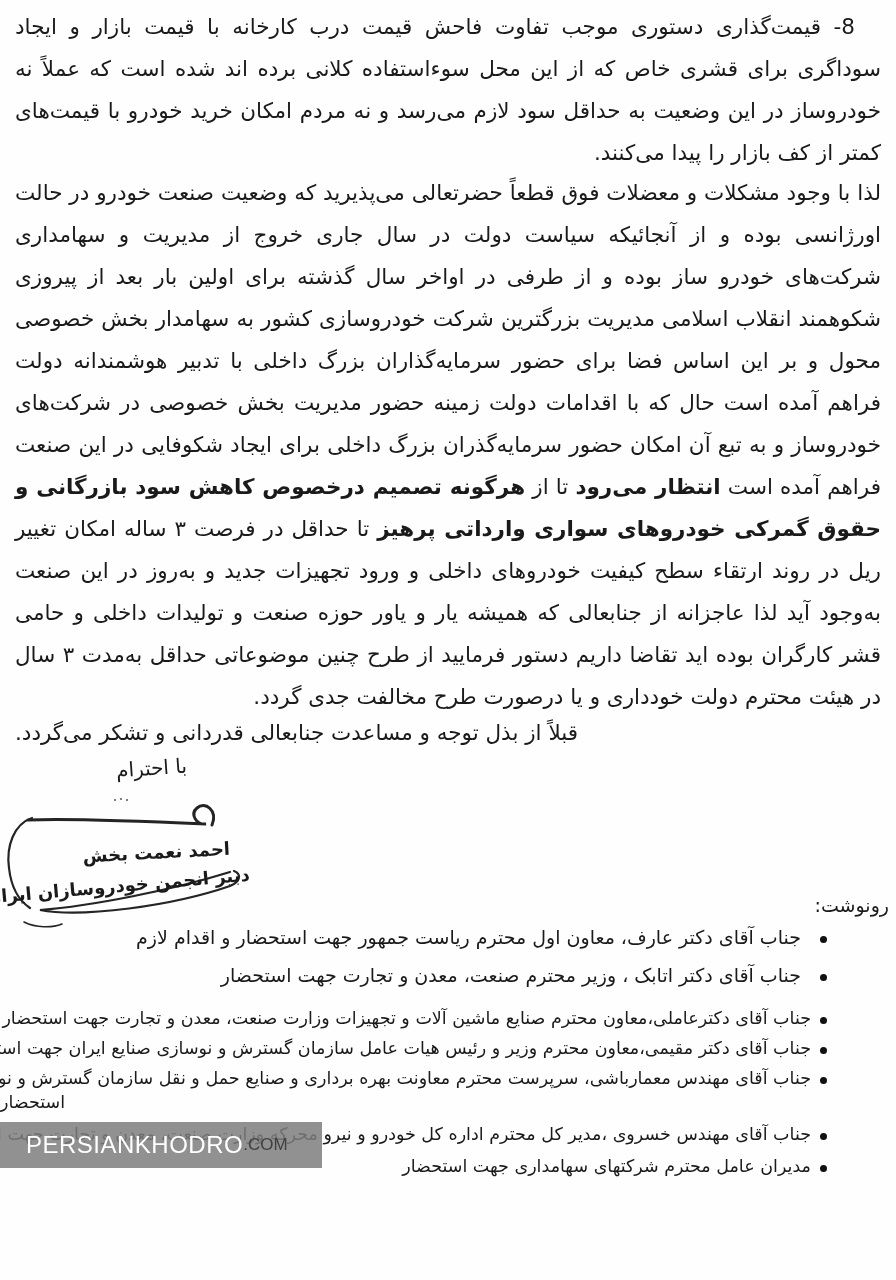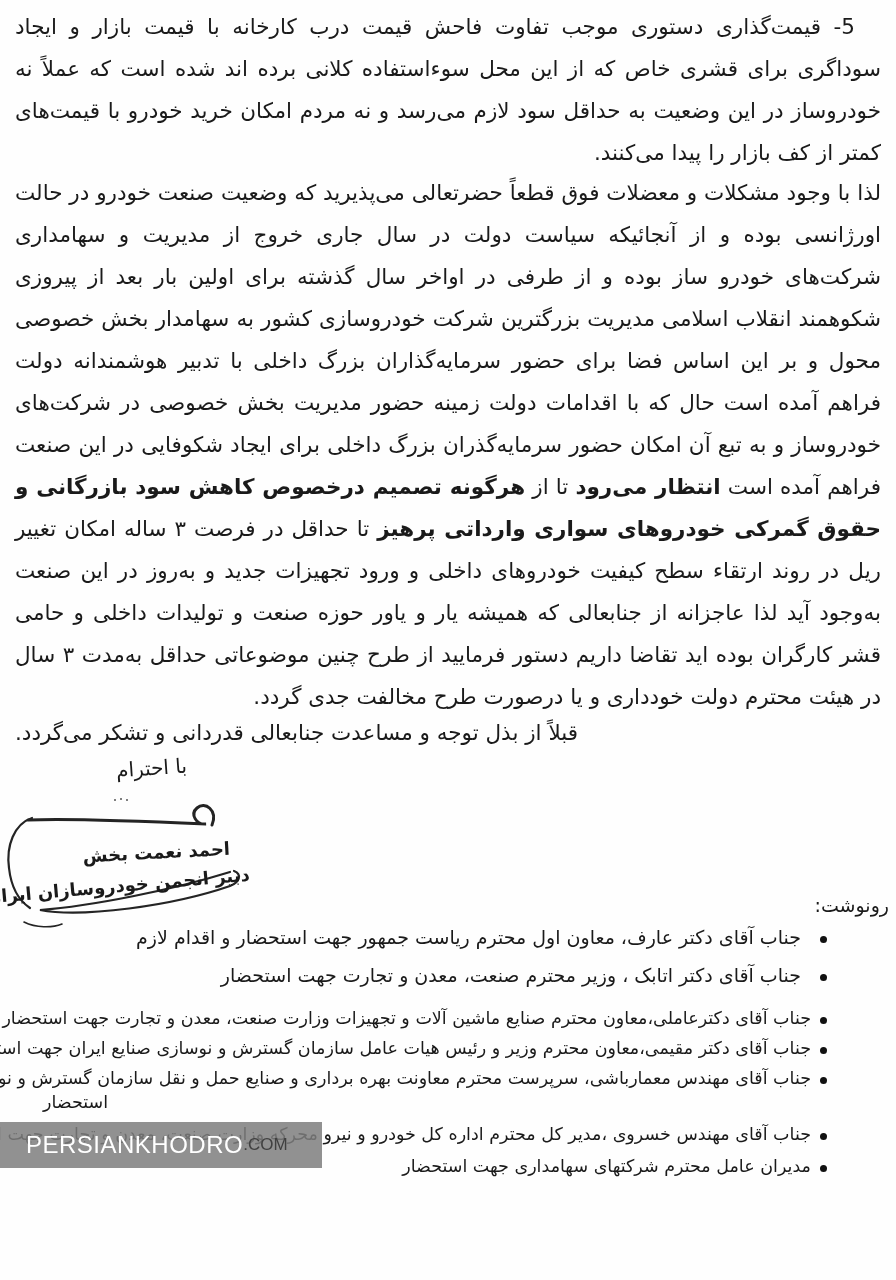--- a/index.html
+++ b/index.html
@@ -42,21 +42,21 @@
   }
   .sig-title {
     position:absolute; left:10px; top:80px; width:238px;
     font-size:18px; font-weight:bold; text-align:center;
     transform:rotate(-5deg); white-space:nowrap;
   }
 
   .copies { position:absolute; top:894px; right:7px; left:0; z-index:1; }
   .copies-heading { font-size:19px; text-align:right; }
   .copies-list { list-style:none; margin:10px 0 0 0; padding:0 78px 0 0; }
-  .copies-list li { position:relative; text-align:right; white-space:nowrap;padding-left:43px; }
+  .copies-list li { position:relative; text-align:right; white-space:nowrap; }
   .copies-list li .dot {
     position:absolute; right:-16px; top:10px;
     width:7px; height:7px; border-radius:50%; background:#111;
   }
   li.style-a { font-size:19px; margin-bottom:16px; padding-right:10px; }
   li.style-a + li.style-a { margin-bottom:22px; }
   li.style-b { font-size:17.5px; margin-bottom:10px; }
   li.style-b .dot { top:9px; }
   li .cont {
     white-space:normal; text-align:left;
@@ -77,21 +77,21 @@
   }
   .wm-brand { color:#ffffff; font-weight:normal; font-size:24px; letter-spacing:0.5px; }
   .wm-suffix { color:#404040; font-size:17px; align-self:center; }
 </style>
 </head>
 <body>
 
 <div class="page">
 
   <div class="letter">
-    <p class="para p1">5- قیمت‌گذاری دستوری موجب تفاوت فاحش قیمت درب کارخانه با قیمت بازار و ایجاد سوداگری برای قشری خاص که از این محل سوءاستفاده کلانی برده اند شده است که عملاً نه خودروساز در این وضعیت به حداقل سود لازم می‌رسد و نه مردم امکان خرید خودرو با قیمت‌های کمتر از کف بازار را پیدا می‌کنند.</p>
+    <p class="para p1">8- قیمت‌گذاری دستوری موجب تفاوت فاحش قیمت درب کارخانه با قیمت بازار و ایجاد سوداگری برای قشری خاص که از این محل سوءاستفاده کلانی برده اند شده است که عملاً نه خودروساز در این وضعیت به حداقل سود لازم می‌رسد و نه مردم امکان خرید خودرو با قیمت‌های کمتر از کف بازار را پیدا می‌کنند.</p>
     <p class="para p2"><span>لذا با وجود مشکلات و معضلات فوق قطعاً حضرتعالی می‌پذیرید که وضعیت صنعت خودرو در حالت اورژانسی بوده و از آنجائیکه سیاست دولت در سال جاری خروج از مدیریت و سهامداری شرکت‌های خودرو ساز بوده و از طرفی در اواخر سال گذشته برای اولین بار بعد از پیروزی شکوهمند انقلاب اسلامی مدیریت بزرگترین شرکت خودروسازی کشور به سهامدار بخش خصوصی محول و بر این اساس فضا برای حضور سرمایه‌گذاران بزرگ داخلی با تدبیر هوشمندانه دولت فراهم آمده است حال که با اقدامات دولت زمینه حضور مدیریت بخش خصوصی در شرکت‌های خودروساز و به تبع آن امکان حضور سرمایه‌گذران بزرگ داخلی برای ایجاد شکوفایی در این صنعت فراهم آمده است </span><span class="bold">انتظار می‌رود</span><span> تا از </span><span class="bold">هرگونه تصمیم درخصوص کاهش سود بازرگانی و حقوق گمرکی خودروهای سواری وارداتی پرهیز</span><span> تا حداقل در فرصت ۳ ساله امکان تغییر ریل در روند ارتقاء سطح کیفیت خودروهای داخلی و ورود تجهیزات جدید و به‌روز در این صنعت به‌وجود آید لذا عاجزانه از جنابعالی که همیشه یار و یاور حوزه صنعت و تولیدات داخلی و حامی قشر کارگران بوده اید تقاضا داریم دستور فرمایید از طرح چنین موضوعاتی حداقل به‌مدت ۳ سال در هیئت محترم دولت خودداری و یا درصورت طرح مخالفت جدی گردد.</span></p>
     <p class="para p3">قبلاً از بذل توجه و مساعدت جنابعالی قدردانی و تشکر می‌گردد.</p>
   </div>
 
   <div class="salutation">با احترام</div>
 
   <div class="sig-wrap">
     <svg class="sig-svg" width="262" height="152" viewBox="0 0 262 152">
       <g fill="none" stroke="#242424" stroke-linecap="round">
         <path stroke-width="3" d="M 210 31 C 216 16 203 7 195 14 C 188 20 194 31 204 30 C 160 28 70 24 26 26"></path>

